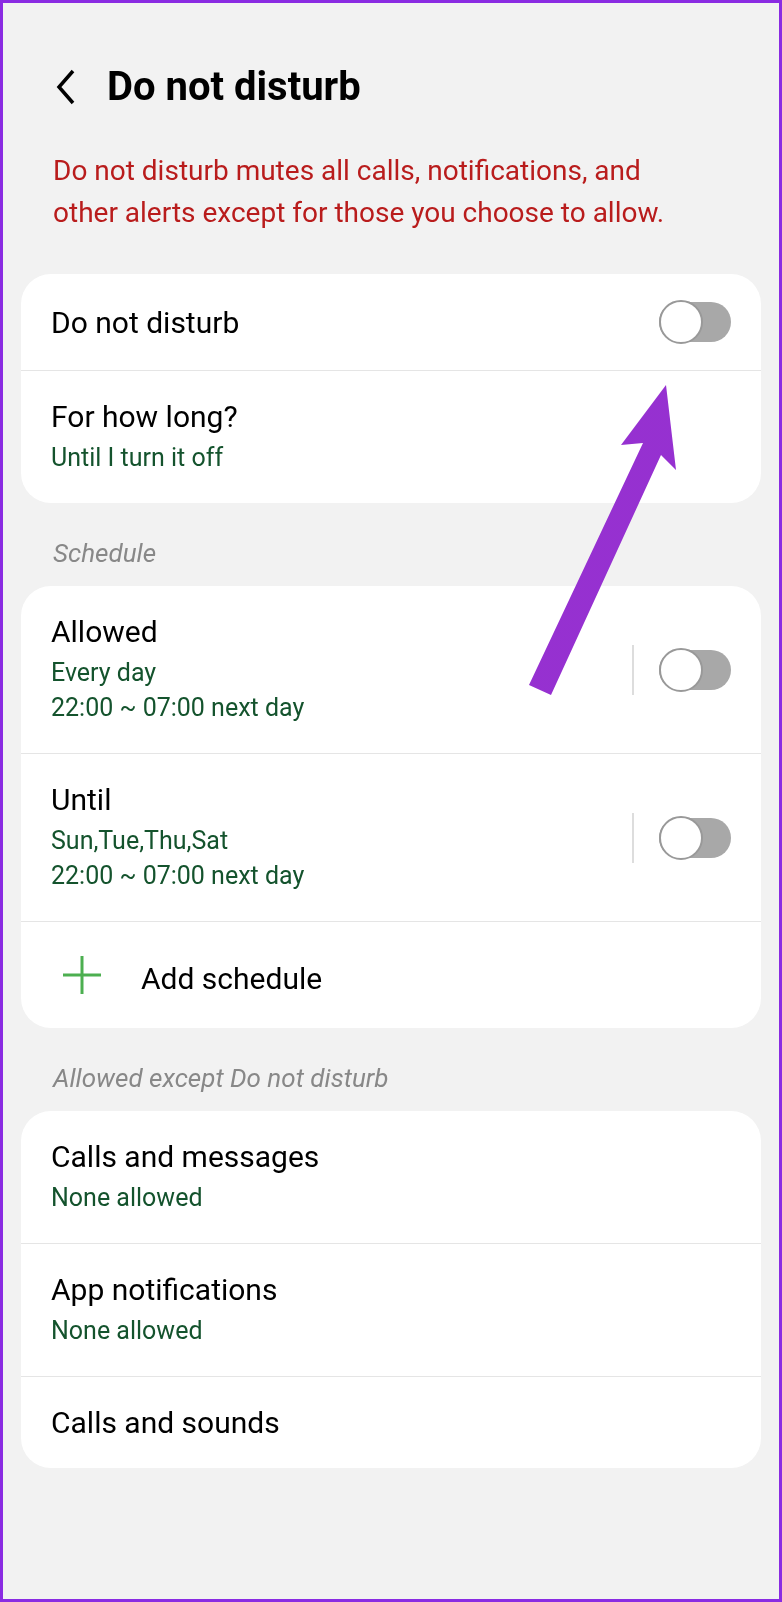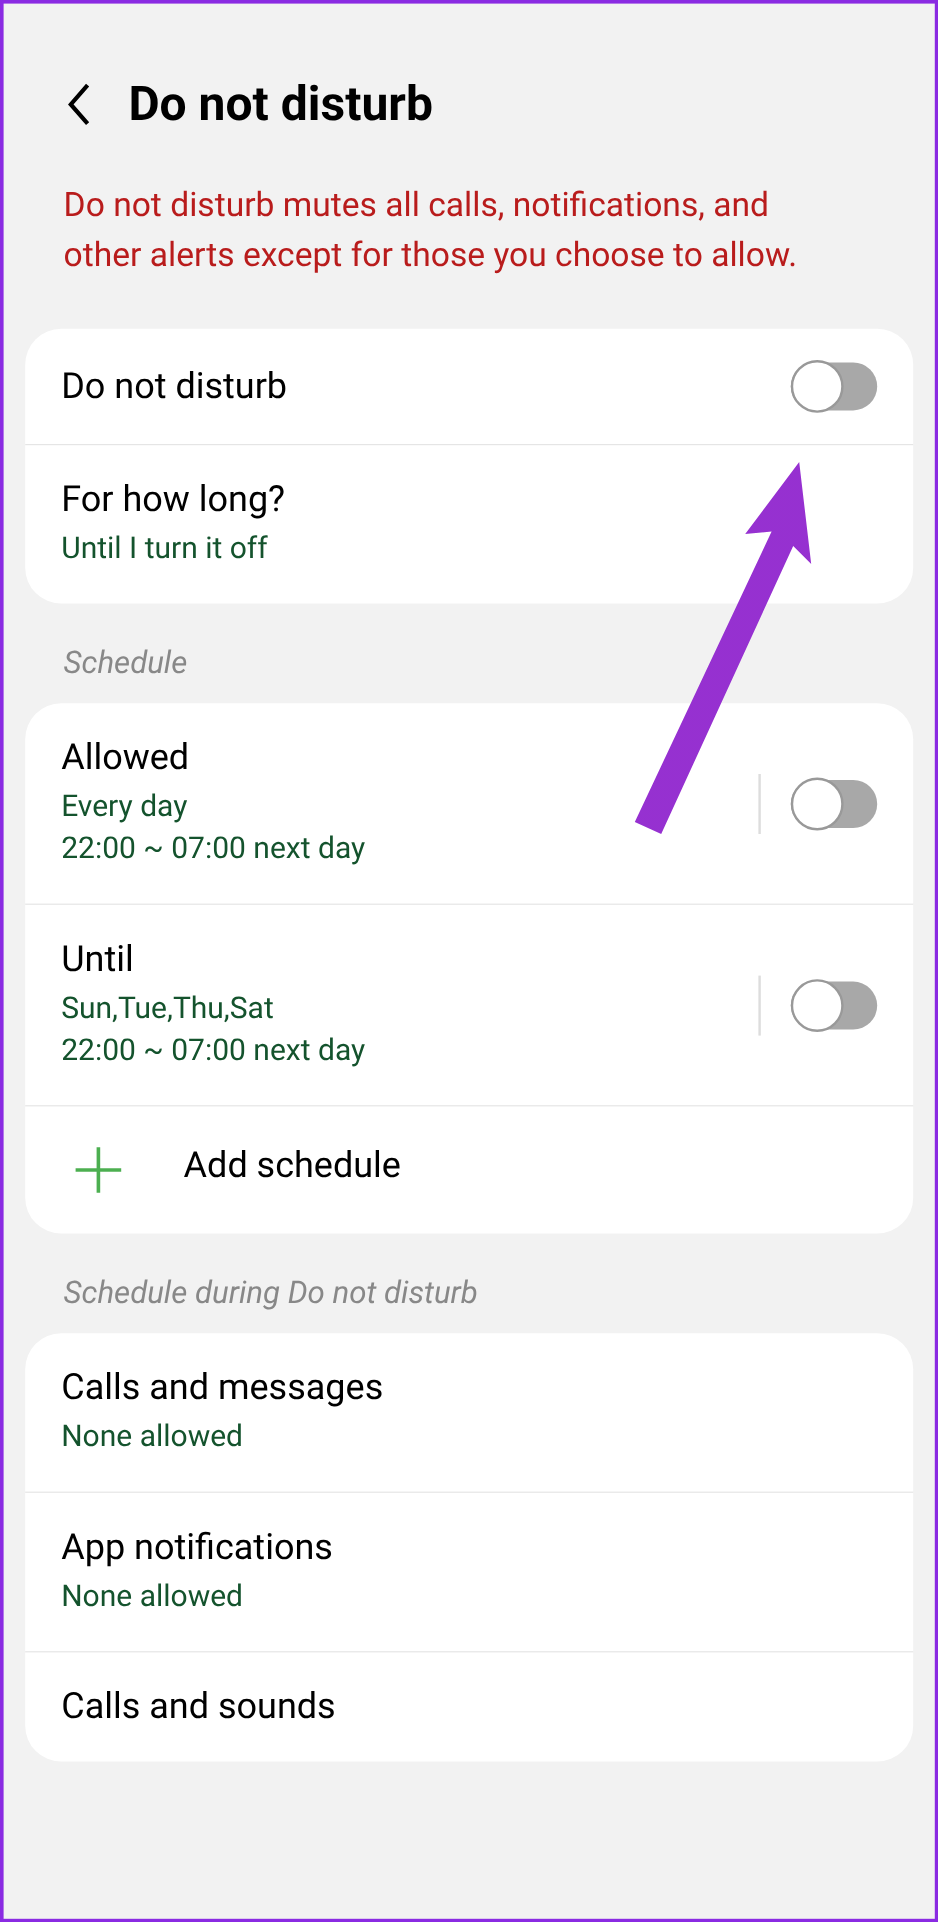--- a/index.html
+++ b/index.html
@@ -96,23 +96,23 @@
       font-style: italic;
     }
     .vdivider {
       width: 2px;
       height: 50px;
       background: #ddd;
       margin-right: 25px;
     }
     .add-row {
       display: flex;
-      align-items: flex-start;
+      align-items: flex-end;
       padding: 32px 30px;
-      gap: 50px;
+      gap: 38px;
     }
     .plus-icon {
       width: 42px;
       height: 42px;
       margin-left: 10px;
     }
     .plus-icon line {
       stroke: #4caf50;
       stroke-width: 3;
     }
@@ -177,21 +177,21 @@
   </div>
   <div class="add-row">
     <svg class="plus-icon" viewBox="0 0 42 42">
       <line x1="21" y1="2" x2="21" y2="40"></line>
       <line x1="2" y1="21" x2="40" y2="21"></line>
     </svg>
     <div class="row-title">Add schedule</div>
   </div>
 </div>
 
-<div class="section-header">Schedule during Do not disturb</div>
+<div class="section-header">Allowed except Do not disturb</div>
 
 <div class="section">
   <div class="row">
     <div class="row-content">
       <div class="row-title">Calls and messages</div>
       <div class="row-subtitle">None allowed</div>
     </div>
   </div>
   <div class="row">
     <div class="row-content">

